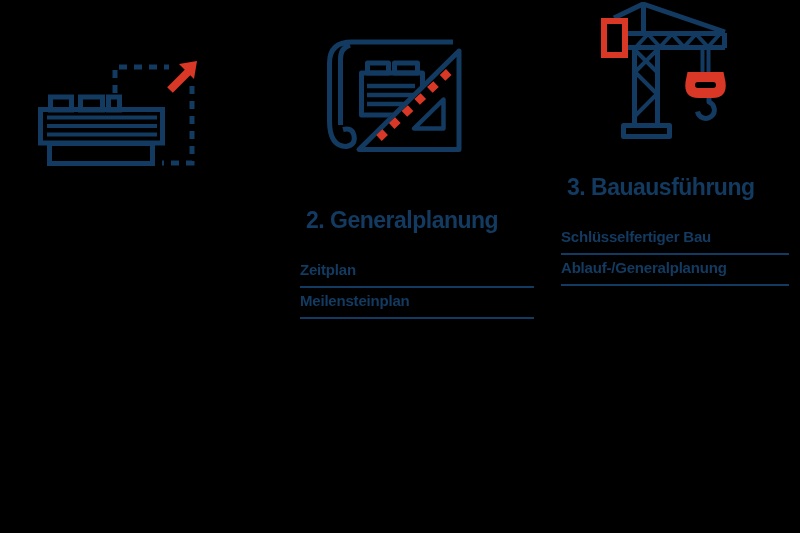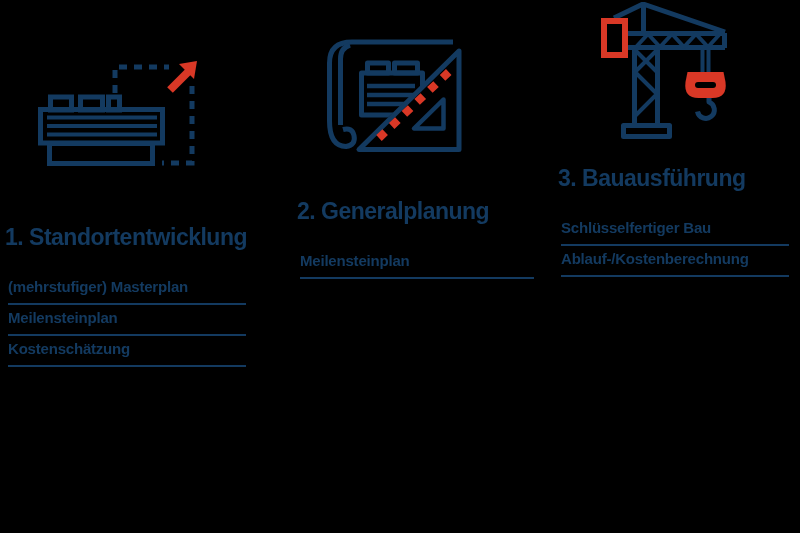--- a/index.html
+++ b/index.html
@@ -9,21 +9,21 @@
   }
   .icon{position:absolute;}
   #icon1{left:38px;top:60px;}
   #icon2{left:325px;top:28px;}
   #icon3{left:598px;top:2px;}
   .col{position:absolute;}
   #col1{left:2px;top:220px;width:244px;}
   #col2{left:294px;top:194px;width:240px;}
   #col3{left:555px;top:161px;width:234px;}
   .phase-heading{
-    margin:3px;color:#133A60;font-size:23px;line-height:28px;
+    margin:12px;color:#133A60;font-size:23px;line-height:28px;
     font-weight:bold;letter-spacing:-0.5px;white-space:nowrap;
   }
   ul.phase-list{margin:23px 0 0;padding:0 0 0 6px;list-style:none;}
   ul.phase-list li{
     color:#133A60;font-size:15px;line-height:18px;font-weight:bold;
     letter-spacing:-0.2px;padding:4px 0 7px;border-bottom:2px solid #133A60;
     white-space:nowrap;
   }
 </style>
 </head>
@@ -102,37 +102,30 @@
           <line x1="110.5" y1="46" x2="110.5" y2="70"></line>
         </g>
         <path d="M111 95 v5 a8.5 8.5 0 1 1 -11.5 9.5" stroke-width="5"></path>
       </g>
       <rect x="6" y="19" width="21" height="34" fill="none" stroke="#D93826" stroke-width="6"></rect>
       <path d="M89.5 70 h36 l2 10 q2 16 -13 16 h-14 q-15 0 -13 -16 z" fill="#D93826"></path>
       <rect x="97" y="80" width="21" height="6" rx="3" fill="#000000"></rect>
     </svg>
   </div>
 
-  <section class="col" id="col1">
-    <h2 class="phase-heading">1. Standortentwicklung</h2>
-    <ul class="phase-list">
-      <li>(mehrstufiger) Masterplan</li>
-      <li>Meilensteinplan</li>
-      <li>Kostenschätzung</li>
-    </ul>
-  </section>
 
   <section class="col" id="col2">
     <h2 class="phase-heading">2. Generalplanung</h2>
     <ul class="phase-list">
+      <li>Zeitplan</li>
       <li>Meilensteinplan</li>
     </ul>
   </section>
 
   <section class="col" id="col3">
     <h2 class="phase-heading">3. Bauausführung</h2>
     <ul class="phase-list">
       <li>Schlüsselfertiger Bau</li>
-      <li>Ablauf-/Kostenberechnung</li>
+      <li>Ablauf-/Generalplanung</li>
     </ul>
   </section>
 
 </div>
 
 </body></html>

